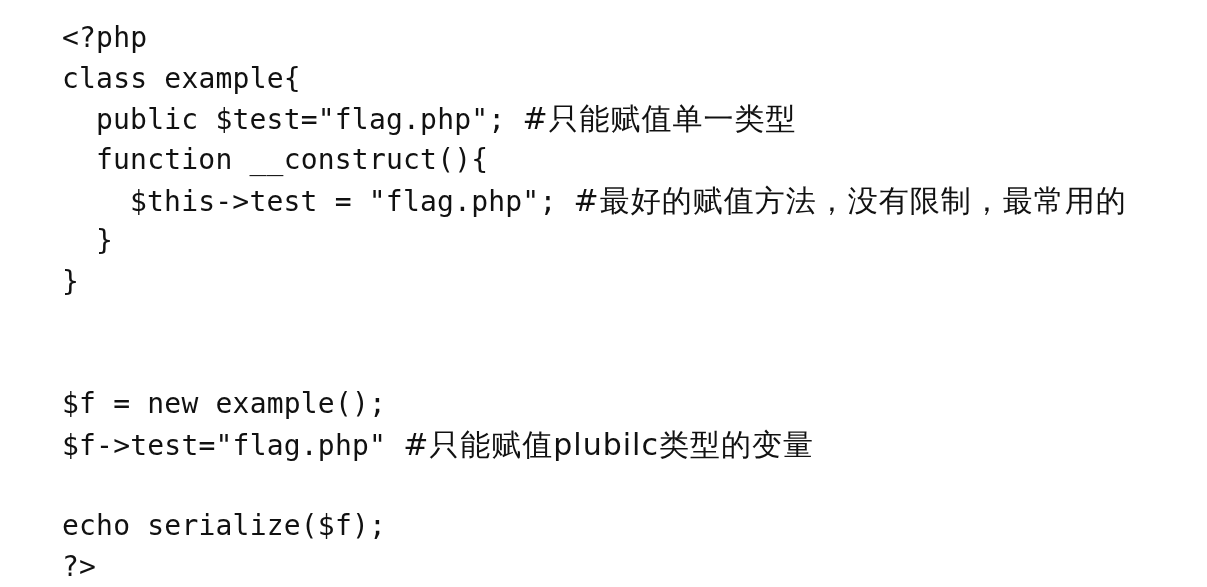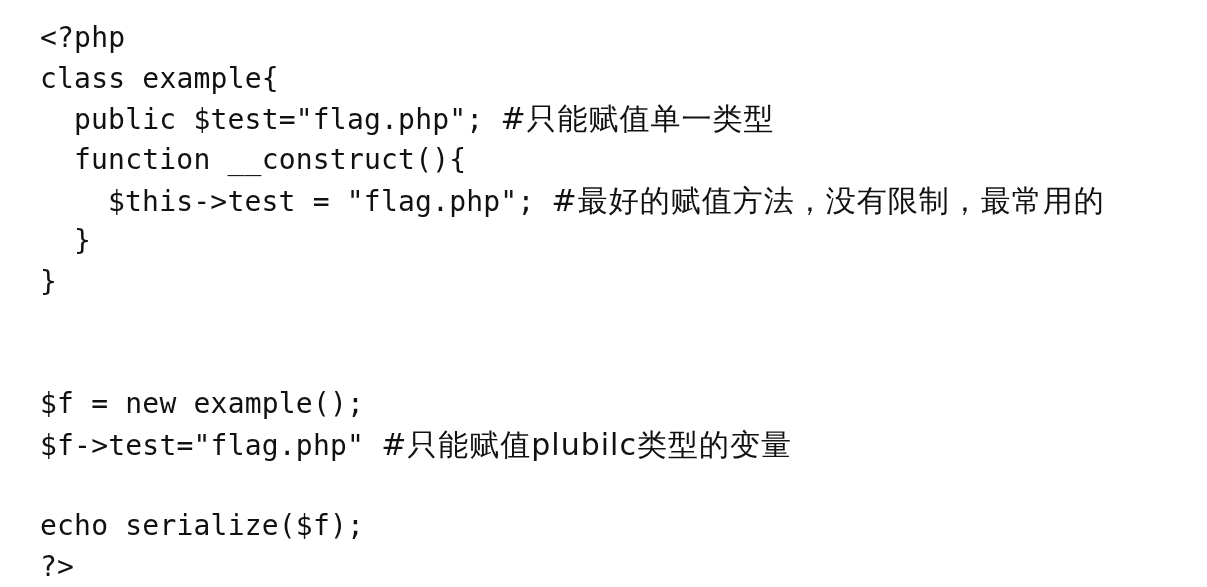--- a/index.html
+++ b/index.html
@@ -8,21 +8,21 @@
       background: #ffffff;
     }
     body {
       width: 1207px;
       height: 587px;
       overflow: hidden;
       position: relative;
     }
     .code-block {
       position: absolute;
-      left: 40px;
+      left: 62px;
       top: 18px;
       margin: 0;
       font-family: "DejaVu Sans Mono", "Liberation Mono", monospace;
       font-size: 28px;
       line-height: 40.7px;
       color: #111111;
       white-space: pre;
       letter-spacing: 0px;
     }
     .code-line {

